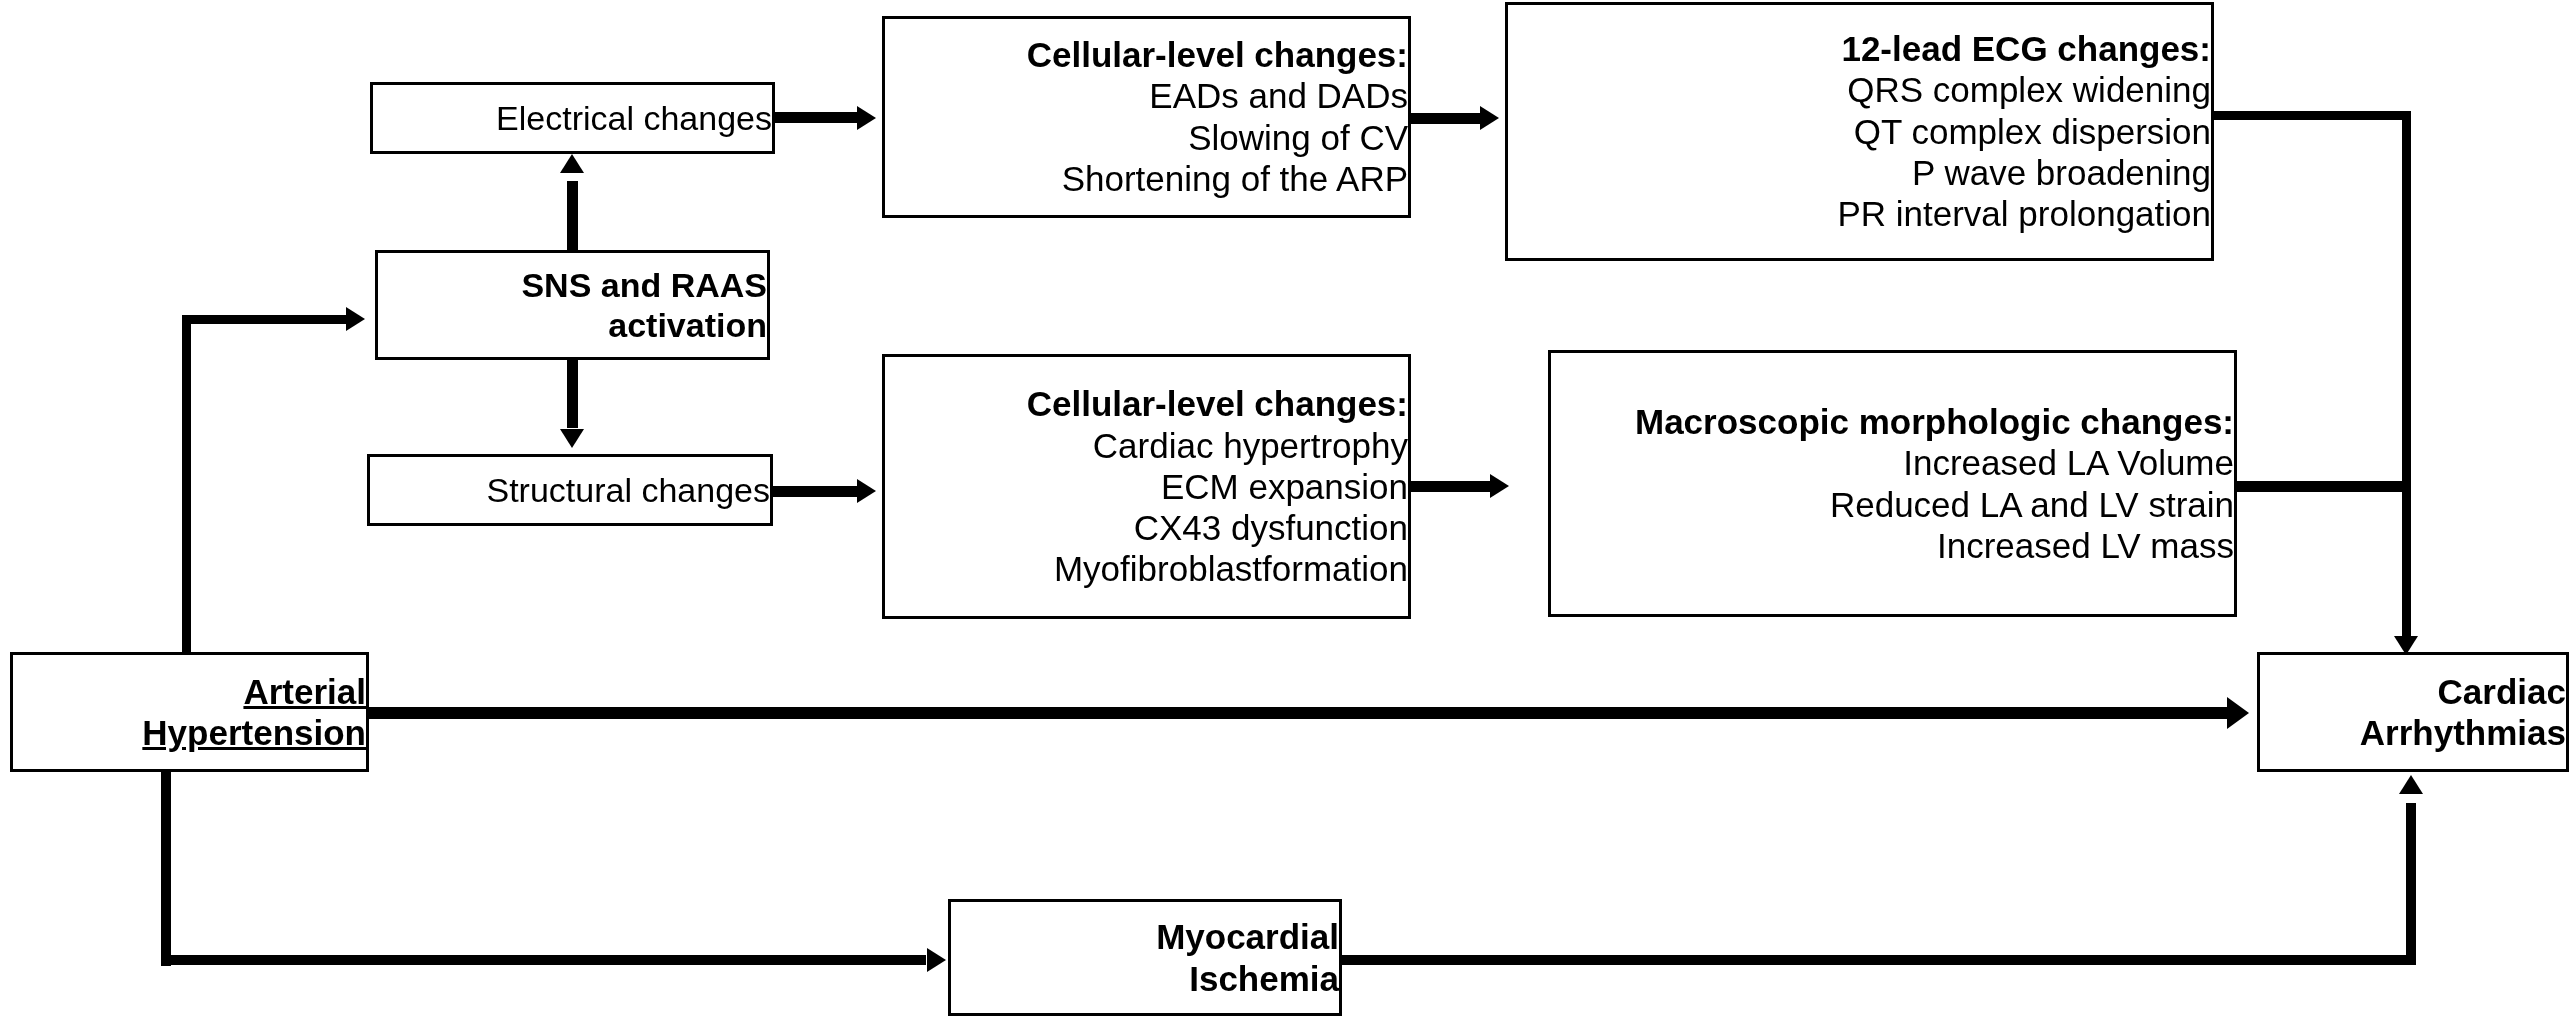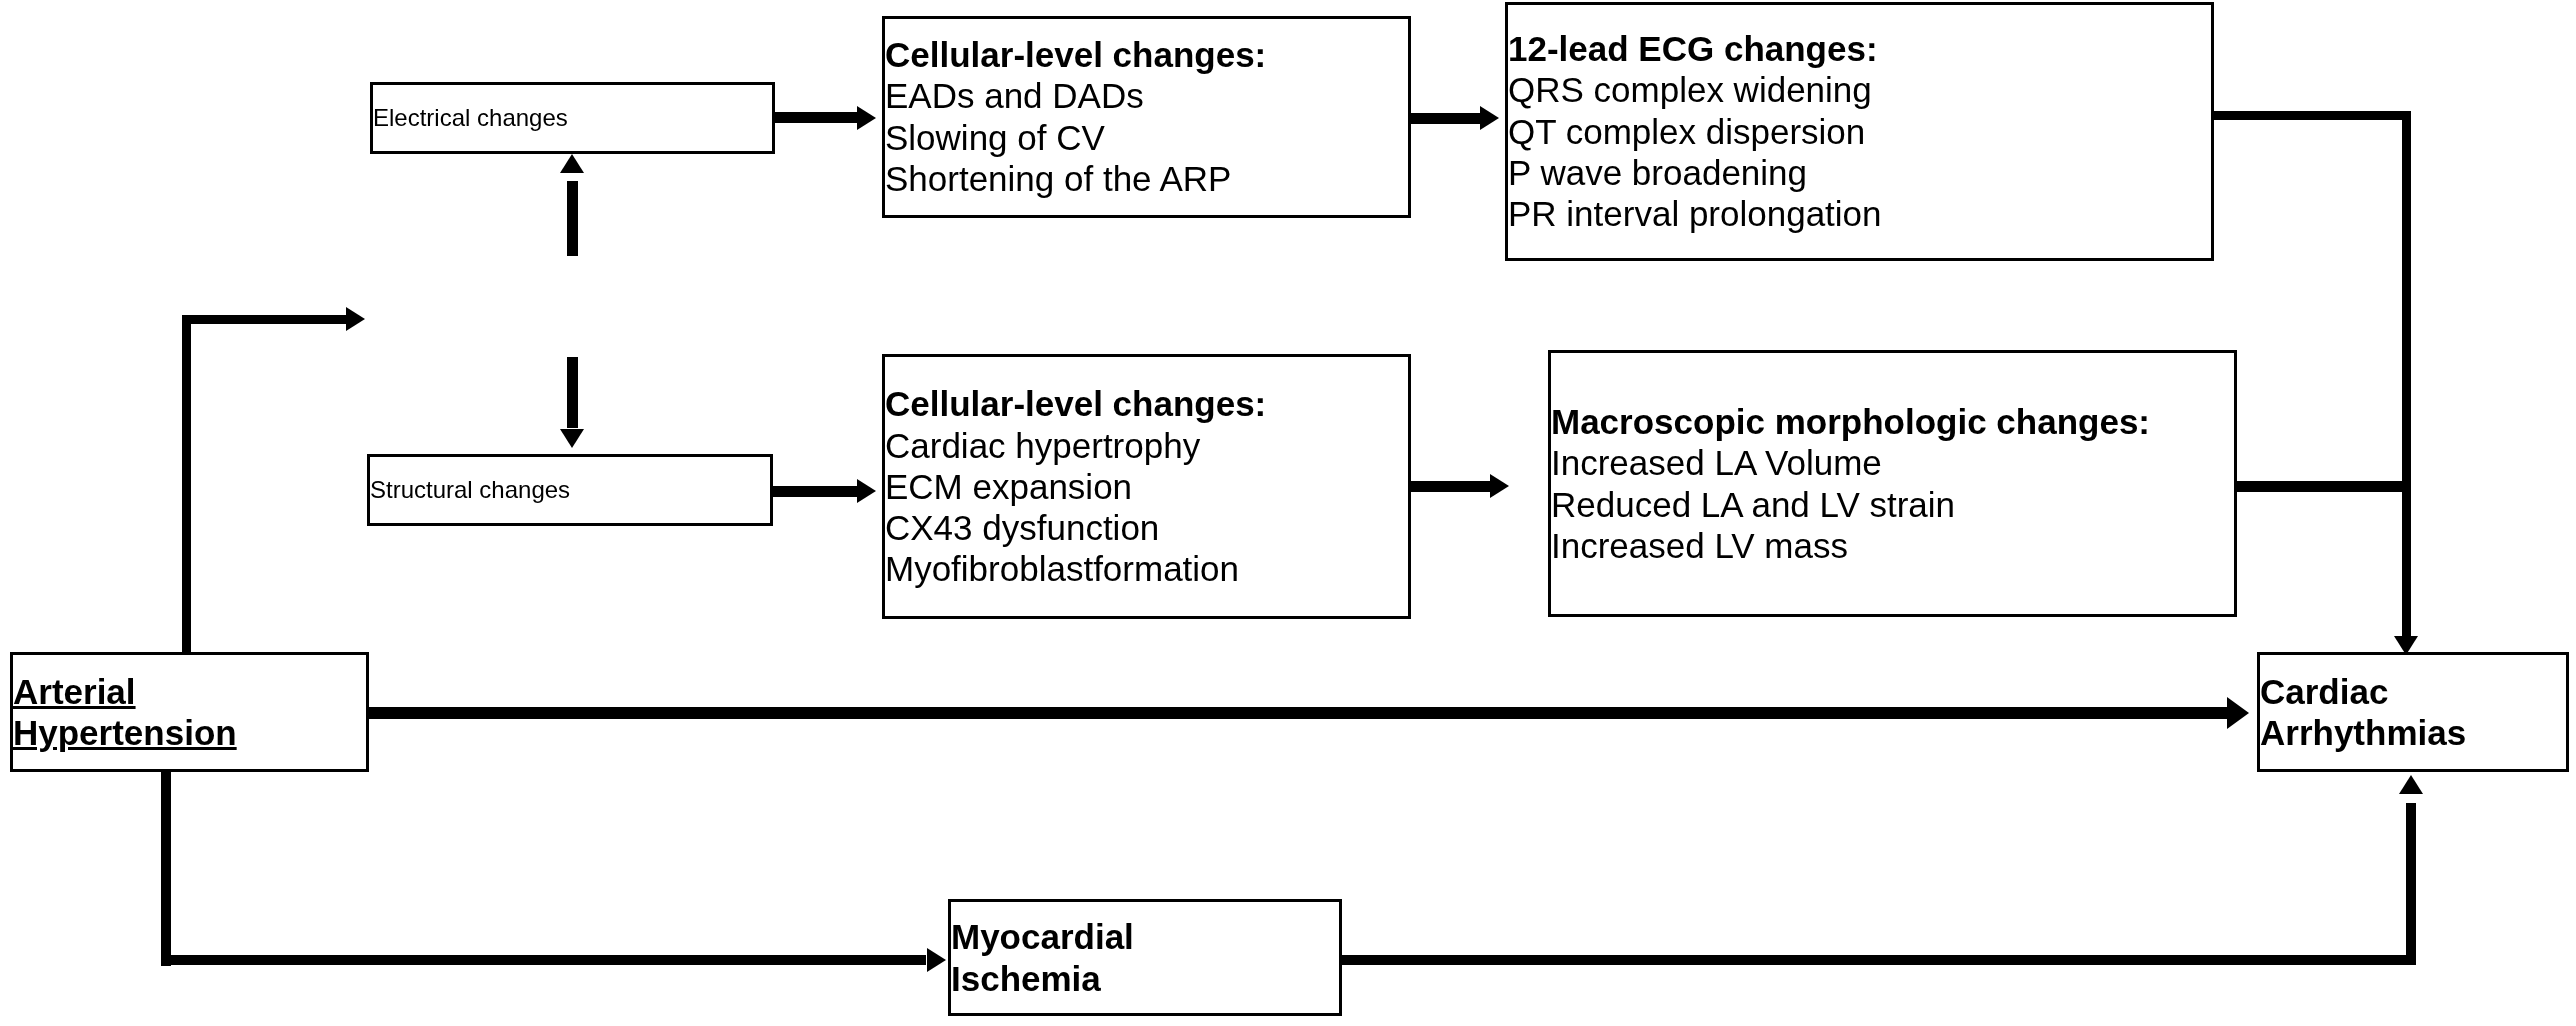--- a/index.html
+++ b/index.html
@@ -12,30 +12,30 @@
     background:#ffffff;
     overflow:hidden;
   }
   .node{
     position:absolute;
     box-sizing:border-box;
     border:3.1px solid #000000;
     background:#ffffff;
     display:flex;
     flex-direction:column;
-    align-items:flex-start;
+    align-items:flex-end;
     justify-content:center;
     text-align:center;
     color:#000000;
     z-index:3;
   }
   .node .ln{display:block;white-space:nowrap;line-height:1.18;}
   .node .hd{font-weight:bold;}
   .lbl-lg{font-size:35px;}
-  .lbl-md{font-size:24px;}
+  .lbl-md{font-size:34px;}
   .bold{font-weight:bold;}
   
   .seg{position:absolute;background:#000000;z-index:1;}
   .arrow{position:absolute;width:0;height:0;z-index:2;}
   .arrow.right{border-top:16.2px solid transparent;border-bottom:16.2px solid transparent;border-left:22.5px solid #000000;}
   .arrow.right-sm{border-top:12.5px solid transparent;border-bottom:12.5px solid transparent;border-left:19px solid #000000;}
   .arrow.up-sm{border-left:12.5px solid transparent;border-right:12.5px solid transparent;border-bottom:19px solid #000000;}
   .arrow.down-sm{border-left:12.5px solid transparent;border-right:12.5px solid transparent;border-top:19px solid #000000;}
 </style>
 </head>
@@ -79,20 +79,24 @@
   <div class="arrow right-sm" style="left:927px; top:948px;"></div>
 
   <div class="seg" style="left:1340px; top:955px; width:1076px; height:10px;"></div>
   <div class="seg" style="left:2406px; top:803px; width:10px; height:162px;"></div>
   <div class="arrow up-sm" style="left:2399px; top:775px;"></div>
 
   <div class="node" style="left:370px; top:82px; width:405px; height:72px;">
     <span class="ln lbl-md">Electrical changes</span>
   </div>
 
+  <div class="node" style="left:375px; top:250px; width:395px; height:110px;">
+    <span class="ln lbl-md bold">SNS  and RAAS</span>
+    <span class="ln lbl-md bold">activation</span>
+  </div>
 
   <div class="node" style="left:367px; top:454px; width:406px; height:72px;">
     <span class="ln lbl-md">Structural changes</span>
   </div>
 
   <div class="node" style="left:882px; top:15.6px; width:529px; height:202px;">
     <span class="ln lbl-lg hd">Cellular-level changes:</span>
     <span class="ln lbl-lg">EADs and DADs</span>
     <span class="ln lbl-lg">Slowing of CV</span>
     <span class="ln lbl-lg">Shortening of the ARP</span>

